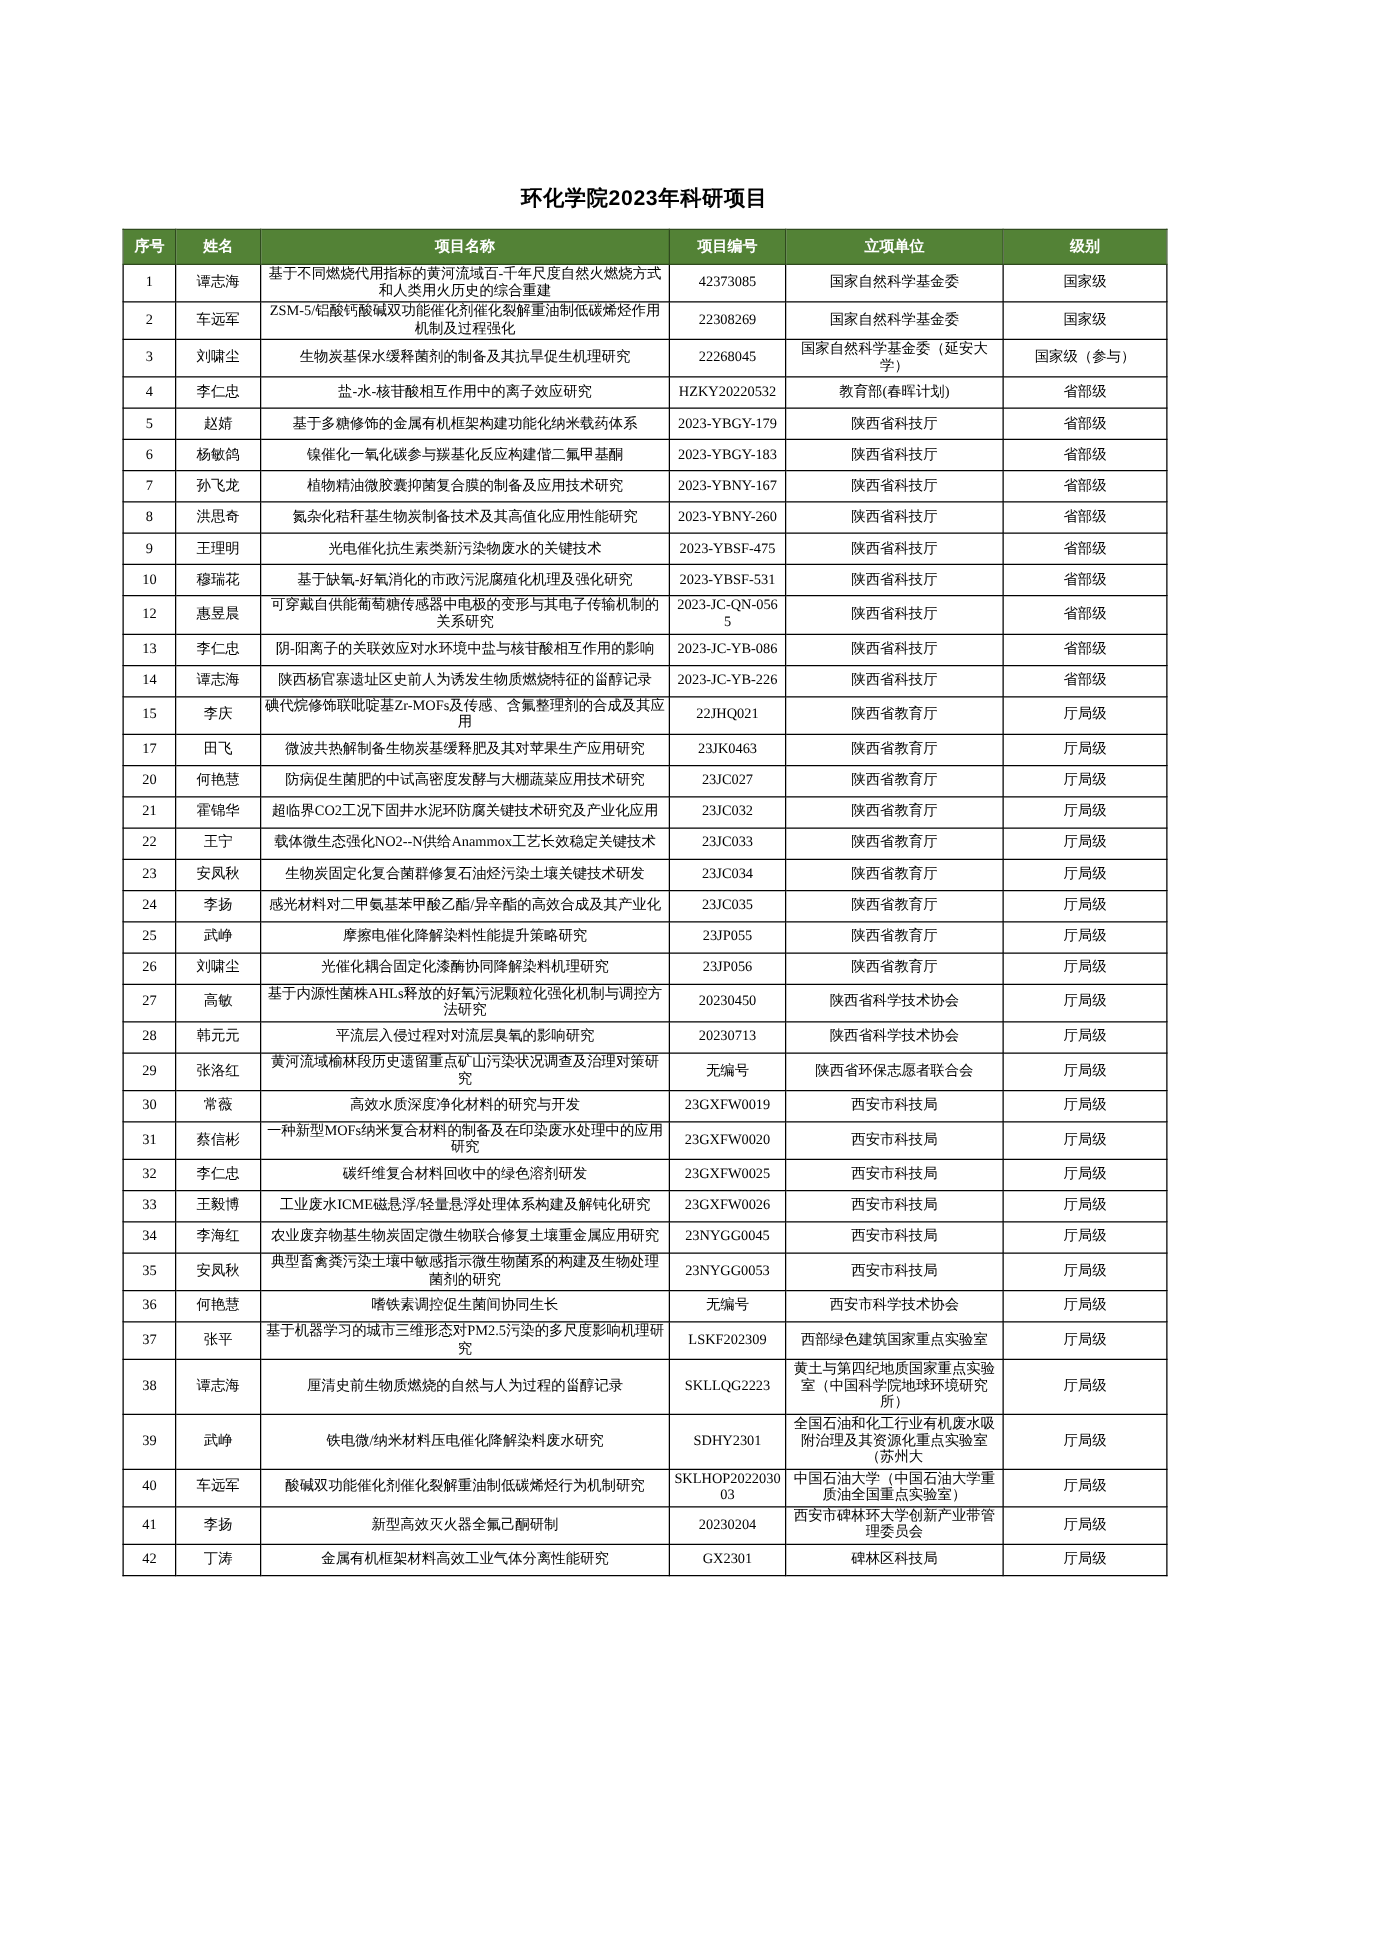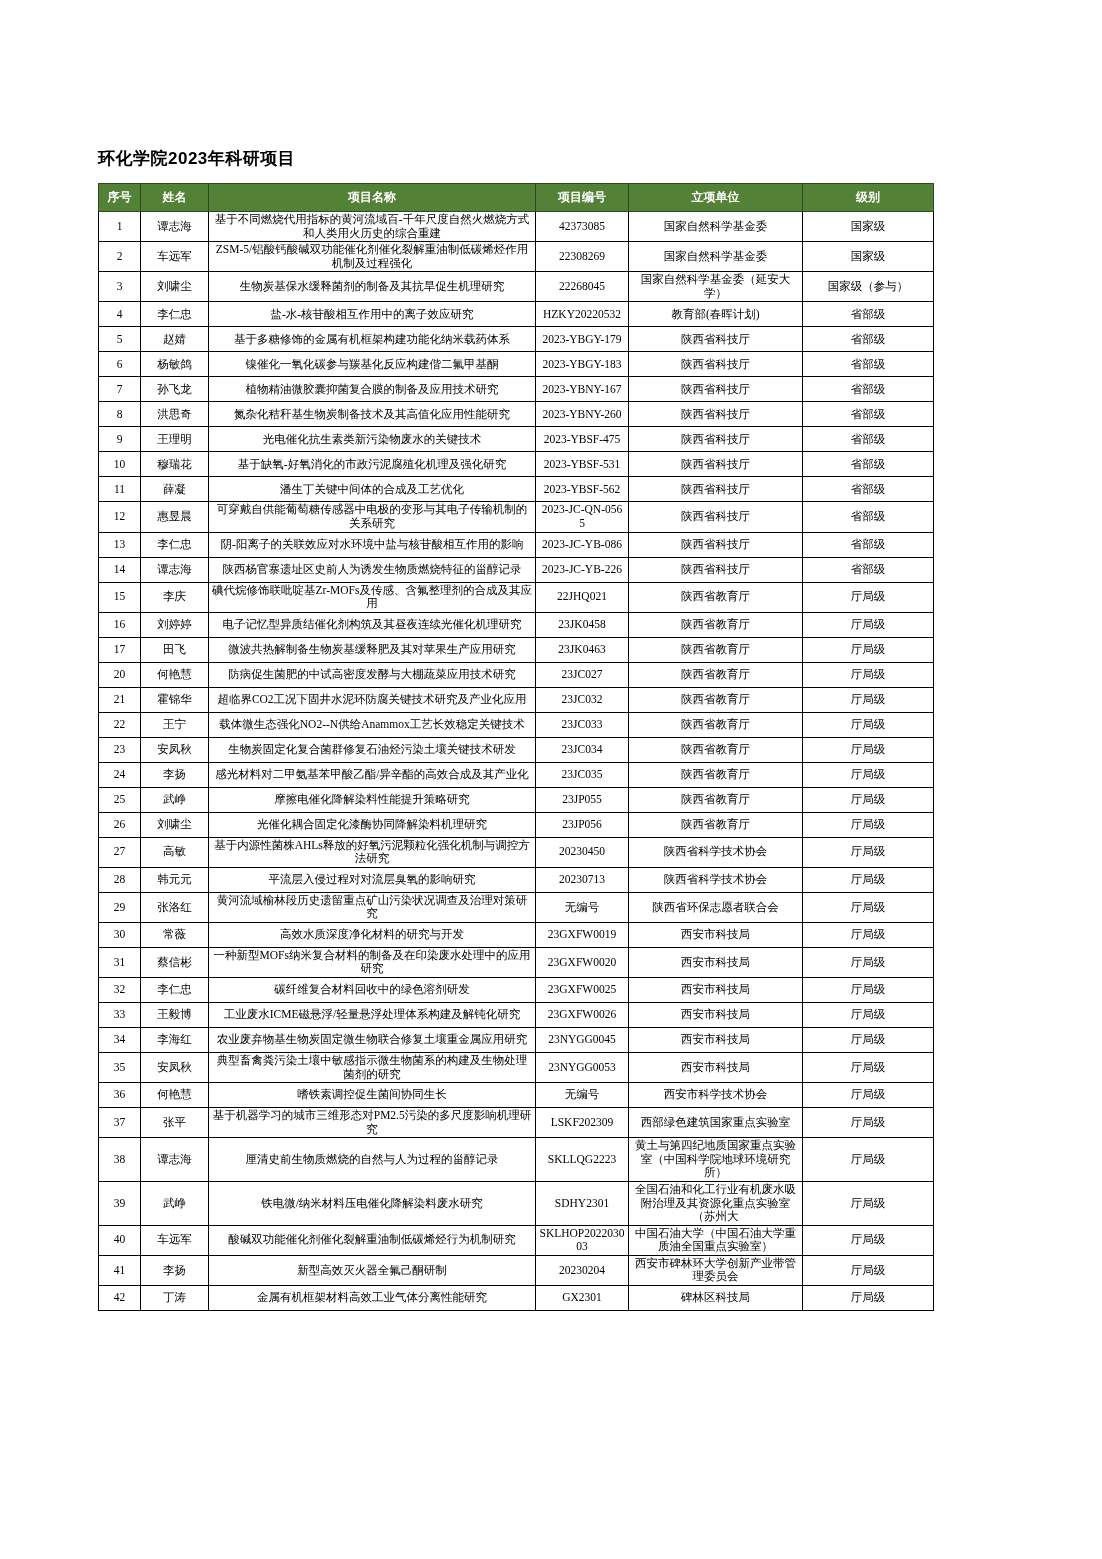--- a/index.html
+++ b/index.html
@@ -12,21 +12,21 @@
     height: 1559px;
     font-family: "Liberation Serif", "DejaVu Serif", serif;
     color: #000000;
     position: relative;
   }
   .doc-title {
     position: absolute;
     top: 147px;
     left: 98px;
     width: 835px;
-    text-align: left;
+    text-align: center;
     font-size: 17px;
     font-weight: bold;
     font-family: "Liberation Sans", "DejaVu Sans", sans-serif;
     letter-spacing: 0.5px;
   }
   table.projects {
     position: absolute;
     top: 183px;
     left: 98px;
     width: 835px;
@@ -160,28 +160,20 @@
       </tr>
       <tr>
         <td>10</td>
         <td>穆瑞花</td>
         <td>基于缺氧-好氧消化的市政污泥腐殖化机理及强化研究</td>
         <td>2023-YBSF-531</td>
         <td>陕西省科技厅</td>
         <td>省部级</td>
       </tr>
       <tr>
-        <td>11</td>
-        <td>薛凝</td>
-        <td>潘生丁关键中间体的合成及工艺优化</td>
-        <td>2023-YBSF-562</td>
-        <td>陕西省科技厅</td>
-        <td>省部级</td>
-      </tr>
-      <tr>
         <td>12</td>
         <td>惠昱晨</td>
         <td>可穿戴自供能葡萄糖传感器中电极的变形与其电子传输机制的关系研究</td>
         <td>2023-JC-QN-0565</td>
         <td>陕西省科技厅</td>
         <td>省部级</td>
       </tr>
       <tr>
         <td>13</td>
         <td>李仁忠</td>
@@ -196,28 +188,20 @@
         <td>陕西杨官寨遗址区史前人为诱发生物质燃烧特征的甾醇记录</td>
         <td>2023-JC-YB-226</td>
         <td>陕西省科技厅</td>
         <td>省部级</td>
       </tr>
       <tr>
         <td>15</td>
         <td>李庆</td>
         <td>碘代烷修饰联吡啶基Zr-MOFs及传感、含氟整理剂的合成及其应用</td>
         <td>22JHQ021</td>
-        <td>陕西省教育厅</td>
-        <td>厅局级</td>
-      </tr>
-      <tr>
-        <td>16</td>
-        <td>刘婷婷</td>
-        <td>电子记忆型异质结催化剂构筑及其昼夜连续光催化机理研究</td>
-        <td>23JK0458</td>
         <td>陕西省教育厅</td>
         <td>厅局级</td>
       </tr>
       <tr>
         <td>17</td>
         <td>田飞</td>
         <td>微波共热解制备生物炭基缓释肥及其对苹果生产应用研究</td>
         <td>23JK0463</td>
         <td>陕西省教育厅</td>
         <td>厅局级</td>

